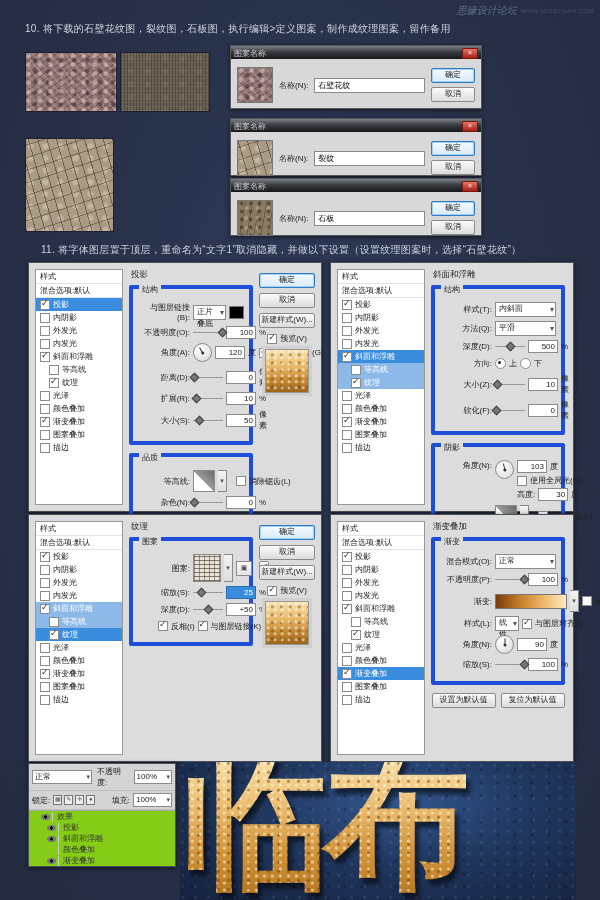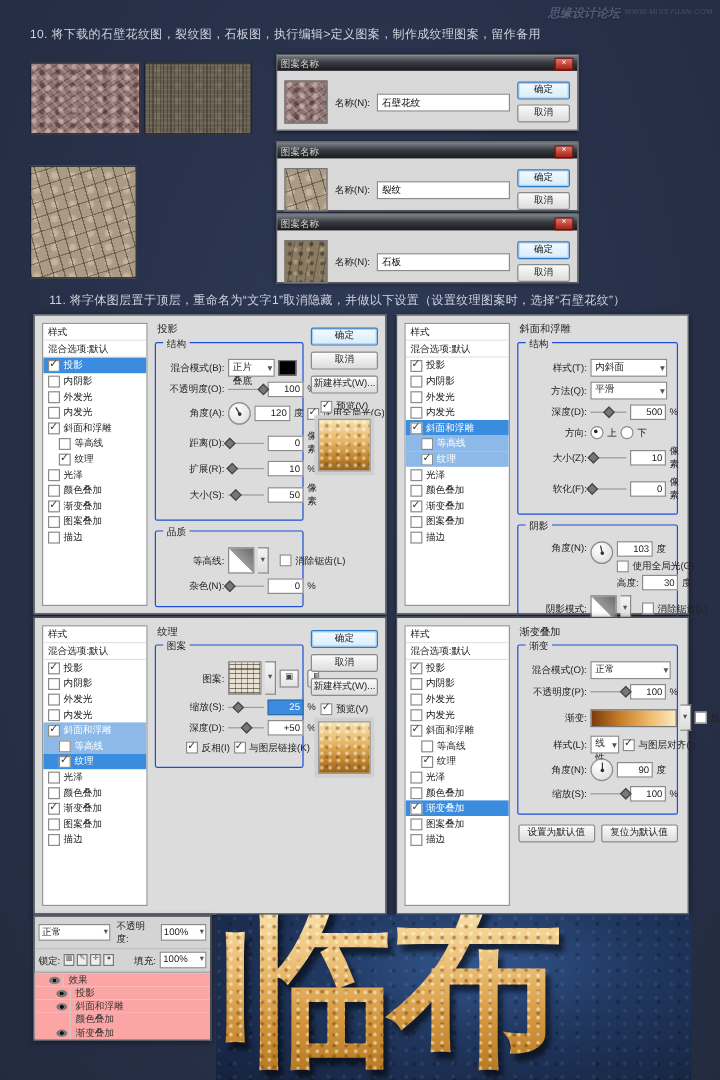--- a/index.html
+++ b/index.html
@@ -60,21 +60,21 @@
       font-size:8px;overflow:hidden}
   .sb .hrow{height:13px;line-height:13px;padding:0 4px;border-bottom:1px solid #e3e3e3;color:#222}
   .sb .it{height:13px;display:flex;align-items:center;gap:3px;padding:0 2px 0 4px;color:#222}
   .sb .it.ind{padding-left:13px}
   .sb .it.sel{background:#3a8cdf;color:#fff}
   .sb .it.hl{background:#8db9e8;color:#fff}
   .cb{width:8px;height:8px;border:1px solid #8b8b8b;background:#fff;flex:0 0 auto;position:relative;display:inline-block}
   .cb.on::after{content:"✓";position:absolute;left:0px;top:-3px;font-size:9px;color:#333}
   .sp-content{position:absolute;left:100px;top:6px;bottom:6px;font-size:8px}
   .sp-head{font-size:8.5px;color:#222;margin:0 0 4px 2px}
-  .grp{border:1px solid #1d4ed8;border-radius:2px;position:relative;padding:9px 5px 6px 5px;margin-bottom:8px}
+  .grp{border:4px solid #1d4ed8;border-radius:2px;position:relative;padding:9px 5px 6px 5px;margin-bottom:8px}
   .grp .gt{position:absolute;top:-5px;left:6px;background:#dcdcdc;padding:0 3px;font-size:8px;color:#222}
   .row{display:flex;align-items:center;gap:3px;margin:4px 0;min-height:12px}
   .rlab{width:52px;text-align:right;flex:0 0 auto;color:#222}
   .dd{height:13px;background:#fff;border:1px solid #8b8b8b;font-size:8px;line-height:12px;
       padding:0 11px 0 3px;position:relative;color:#222}
   .dd::after{content:"▾";position:absolute;right:1px;top:1px;font-size:8px;color:#555}
   .vb{width:24px;height:11px;background:#fff;border:1px solid #8b8b8b;font-size:8px;line-height:11px;
       text-align:right;padding:0 2px;flex:0 0 auto}
   .vb.selv{background:#3a8cdf;color:#fff;border-color:#2d6eb2}
   .track{flex:1;height:1px;background:#9a9a9a;position:relative;min-width:30px}
@@ -102,21 +102,21 @@
       font-size:7px;line-height:26px;text-align:center;color:#555;flex:0 0 auto}
   .newpat{width:14px;height:13px;border:1px solid #8b8b8b;background:linear-gradient(#fdfdfd,#e2e2e2);
       font-size:7px;line-height:12px;text-align:center;color:#444;flex:0 0 auto}
   .gradbar{flex:1;height:13px;border:1px solid #777;min-width:70px;
       background:linear-gradient(90deg,#7a3c0a 0%,#c97f2b 35%,#f0bc6d 70%,#fbe9c3 100%)}
   
   .lp{left:28px;top:763px;width:146px;background:#d4d4d4;border:1px solid #4a4f58;font-size:8px;box-shadow:0 1px 5px rgba(0,0,0,.5)}
   .lp .r{display:flex;align-items:center;gap:3px;padding:2px 3px;border-bottom:1px solid #bfbfbf}
   .lp .list{background:#fff;border-top:1px solid #aaa}
   .lp .lrow{display:flex;align-items:center;gap:3px;height:18px;padding:0 3px;background:#2f74c9;color:#fff}
-  .lp .erow{display:flex;align-items:flex-end;gap:4px;height:11px;padding:0 8px 0 16px;color:#333;background:#fca5a5}
+  .lp .erow{display:flex;align-items:flex-end;gap:4px;height:11px;padding:0 8px 0 16px;color:#333;background:#84cc16}
   .eyebox{width:13px;height:10px;border-right:1px solid #ccc;display:flex;align-items:center;justify-content:center;flex:0 0 auto}
   .eye{width:9px;height:6px;border-radius:50%;background:radial-gradient(circle,#111 1.5px,#777 1.6px)}
   .lthumb{width:20px;height:14px;border:1px solid #999;background:
       radial-gradient(circle at 40% 40%, #e5524a 30%, #f0efe8 31%),#f0efe8;flex:0 0 auto}
   .fx{margin-left:auto;font-size:7px;font-style:italic;font-weight:bold}
   .lockicons{display:flex;gap:2px;align-items:center}
   .lockicons span{width:7px;height:8px;border:1px solid #777;background:#eee;font-size:6px;line-height:7px;text-align:center;color:#555}
   .mini-sel{background:#fff;border:1px solid #8b8b8b;height:12px;line-height:11px;padding:0 9px 0 2px;position:relative}
   .mini-sel::after{content:"▾";position:absolute;right:1px;top:0;font-size:7px;color:#555}
   
@@ -251,21 +251,21 @@
         <div class="it">
           <span class="cb"></span>
           <span>描边</span>
         </div>
       </div>
       <div class="sp-content" style="right: 68px;">
         <div class="sp-head">投影</div>
         <div class="grp">
           <span class="gt">结构</span>
           <div class="row">
-            <span class="rlab">混合模式(B):</span>
+            <span class="rlab">与图层链接(B):</span>
             <span class="dd" style="width: 62px;">正片叠底</span>
             <span class="swatch" style="background: rgb(0, 0, 0);"></span>
           </div>
           <div class="row">
             <span class="rlab">不透明度(O):</span>
             <span class="track">
               <span class="knob" style="left: calc(96% - 3px);"></span>
             </span>
             <span class="vb">100</span>
             <span>%</span>

